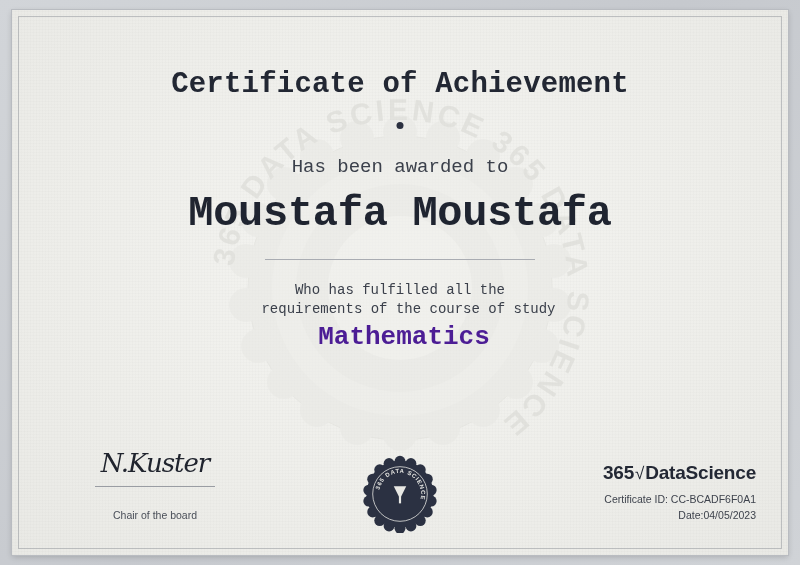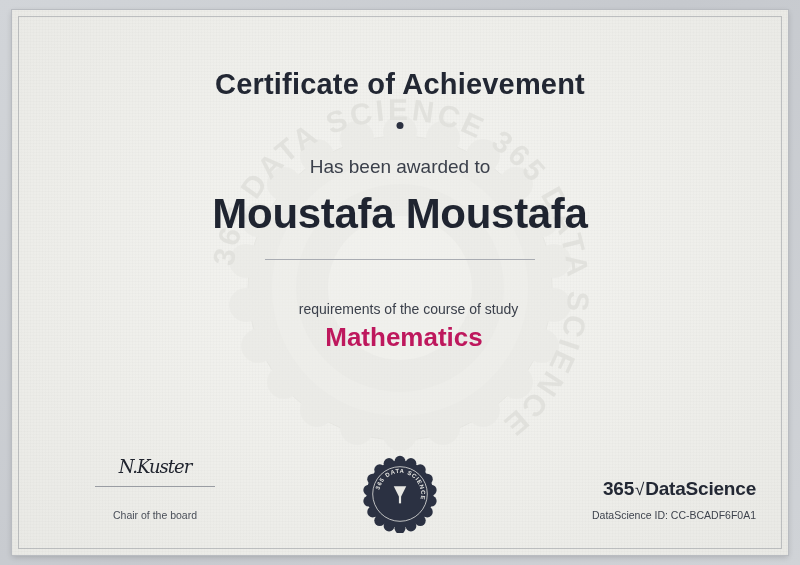--- a/index.html
+++ b/index.html
@@ -57,20 +57,21 @@
     opacity: 0.5;
   }
   .watermark svg { display: block; width: 100%; height: 100%; }
 
   
   .content {
     position: absolute;
     inset: 0;
     text-align: center;
     color: #2a2f3a;
+    font-family: Liberation Mono, monospace;
   }
   .cert-title {
     position: absolute;
     top: 58px;
     left: 0; right: 0;
     font-size: 29px;
     font-weight: bold;
     letter-spacing: 0.2px;
     color: #222733;
   }
@@ -121,35 +122,35 @@
     left: 17px; right: 0;
     font-size: 14px;
     color: #3b404b;
   }
   .course-name {
     position: absolute;
     top: 312px;
     left: 8px; right: 0;
     font-size: 26px;
     font-weight: bold;
-    color: #be185d;
+    color: #4c1d95;
   }
 
   
   .signature-block {
     position: absolute;
     left: 48px;
     bottom: 34px;
     width: 190px;
     text-align: center;
   }
   .signature-mark {
     font-family: "DejaVu Serif", serif;
     font-style: italic;
-    font-size: 18px;
+    font-size: 26px;
     color: #20242e;
     line-height: 1;
     padding-bottom: 2px;
     letter-spacing: -1px;
   }
   .signature-rule {
     width: 120px;
     height: 1px;
     background: #9a9da3;
     margin: 8px auto 0 auto;
@@ -259,20 +260,21 @@
         </text>
       </svg>
     </div>
 
     <div class="content">
       <div class="cert-title">Certificate of Achievement</div>
       <div class="title-dot"></div>
       <div class="awarded-to">Has been awarded to</div>
       <div class="recipient-name">Moustafa Moustafa</div>
       <div class="divider"></div>
+      <div class="fulfilled-line1">Who has fulfilled all the</div>
       <div class="fulfilled-line2">requirements of the course of study</div>
       <div class="course-name">Mathematics</div>
     </div>
 
     <div class="signature-block">
       <div class="signature-mark">N.Kuster</div>
       <div class="signature-rule"></div>
       <div class="signature-role">Chair of the board</div>
     </div>
 
@@ -304,17 +306,18 @@
         <text font-family="'Liberation Sans', sans-serif" font-size="7.5" font-weight="bold" fill="#e8e8e4" letter-spacing="1.1">
           <textPath href="#sealTextPath" startOffset="3%">365 DATA SCIENCE</textPath>
         </text>
         <path d="M42,40 h16 l-8,16 z" fill="#e8e8e4"></path>
         <rect x="48.6" y="53" width="2.8" height="9" fill="#e8e8e4"></rect>
       </svg>
     </div>
 
     <div class="brand-block">
       <div class="brand-logo"><span>365</span><span class="radical">√</span><span>DataScience</span></div>
-      <div class="cert-id">DataScience ID: CC-BCADF6F0A1</div>
+      <div class="cert-id">Certificate ID: CC-BCADF6F0A1</div>
+      <div class="cert-date">Date:04/05/2023</div>
     </div>
 
   </div>
 </div>
 
 </body></html>

